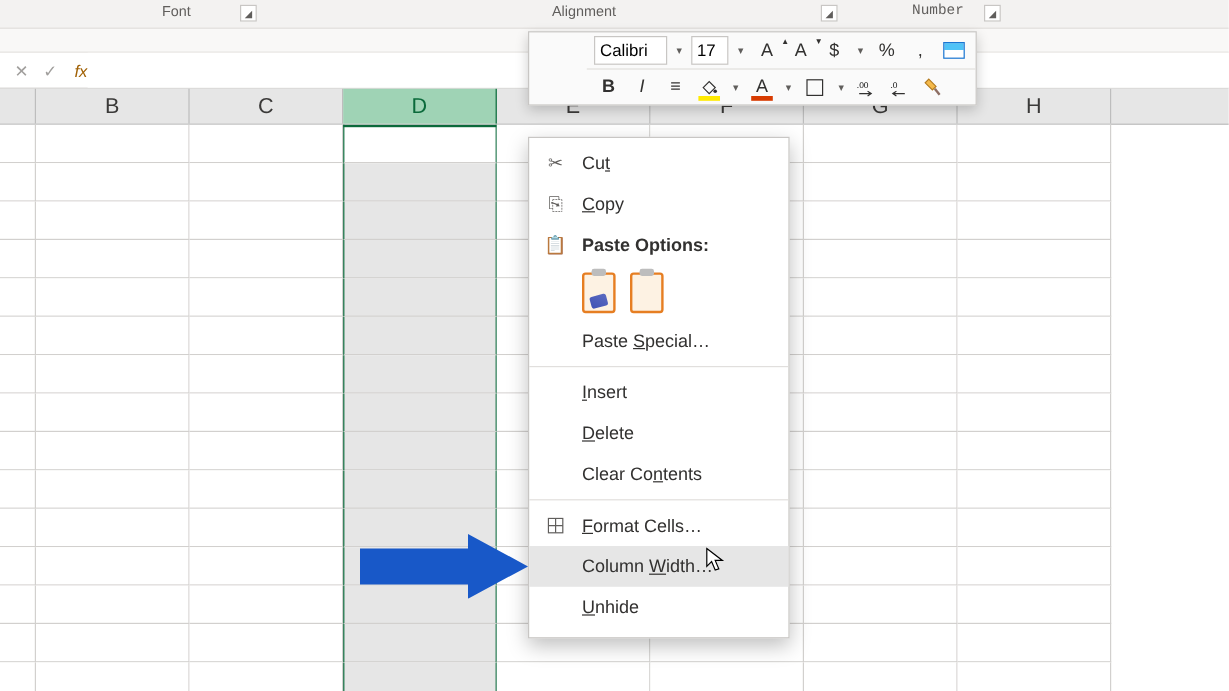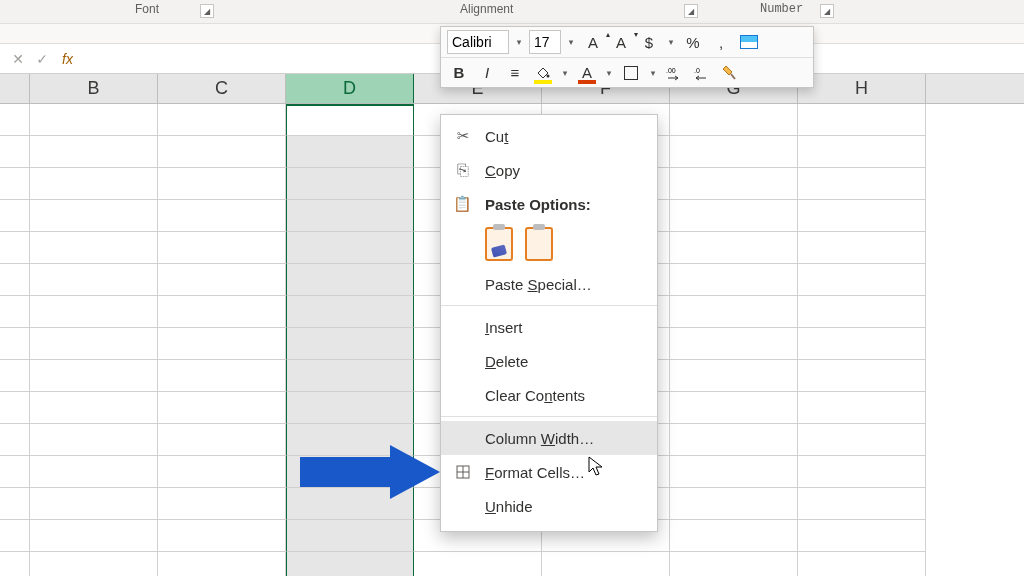--- a/index.html
+++ b/index.html
@@ -36,21 +36,21 @@
 
 .grid { position: relative; }
 .grid-row { height: 32px; display: flex; }
 .cell { flex: 0 0 128px; border-right: 1px solid #d2d0ce; border-bottom: 1px solid #d2d0ce; background: #fff; }
 .cell.first { flex-basis: 30px; }
 .cell.sel-col { background: #e6e6e6; border-right: 1px solid #0b6a3b; border-left: 1px solid #0b6a3b; }
 .grid-row.first .cell.sel-col { background: #fff; border-top: 2px solid #0b6a3b; }
 
 
 .mini-toolbar { position: absolute; left: 440px; top: 26px; width: 374px; background: #fafafa; border: 1px solid #c8c6c4; box-shadow: 0 4px 10px rgba(0,0,0,0.2); z-index: 50; }
-.mt-row { display: flex; align-items: center; height: 30px; gap: 4px; padding: 0 6px; }
+.mt-row { display: flex; align-items: center; height: 30px; gap: 4px; padding: 0 6px; margin-left: 48px; }
 .mt-sep { border-top: 1px solid #e1dfdd; }
 .font-select { height: 24px; border: 1px solid #c8c6c4; background: #fff; font-size: 14px; padding: 0 4px; display: flex; align-items: center; }
 .font-name { width: 62px; }
 .font-size { width: 32px; }
 .dd { width: 12px; text-align: center; font-size: 9px; color: #605e5c; }
 .tb-btn { min-width: 24px; height: 24px; display: flex; align-items: center; justify-content: center; font-size: 15px; color: #323130; position: relative; }
 .tb-btn .bar { position: absolute; bottom: 1px; left: 3px; right: 3px; height: 4px; }
 .bar.yellow { background: #ffea00; }
 .bar.red { background: #d83b01; }
 .grow-a { font-size: 15px; position: relative; }
@@ -367,33 +367,33 @@
   <div class="cm-item">
     <span><span class="cm-underline">I</span>nsert</span>
   </div>
   <div class="cm-item">
     <span><span class="cm-underline">D</span>elete</span>
   </div>
   <div class="cm-item">
     <span>Clear Co<span class="cm-underline">n</span>tents</span>
   </div>
   <div class="cm-divider"></div>
-  <div class="cm-item hover">
-    <span>Column <span class="cm-underline">W</span>idth…</span>
-  </div>
   <div class="cm-item">
     <span class="cm-icon">
       <svg width="14" height="14" viewBox="0 0 14 14">
           <rect x="1" y="1" width="12" height="12" fill="none" stroke="#605e5c"></rect>
           <line x1="1" y1="7" x2="13" y2="7" stroke="#605e5c"></line>
           <line x1="7" y1="1" x2="7" y2="13" stroke="#605e5c"></line>
         </svg>
     </span>
     <span><span class="cm-underline">F</span>ormat Cells…</span>
   </div>
+  <div class="cm-item hover">
+    <span>Column <span class="cm-underline">W</span>idth…</span>
+  </div>
   <div class="cm-item">
     <span><span class="cm-underline">U</span>nhide</span>
   </div>
 </div>
 
 <div class="blue-arrow">
   <svg width="140" height="54">
       <polygon points="0,12 90,12 90,0 140,27 90,54 90,42 0,42" fill="#1858c8"></polygon>
     </svg>
 </div>

